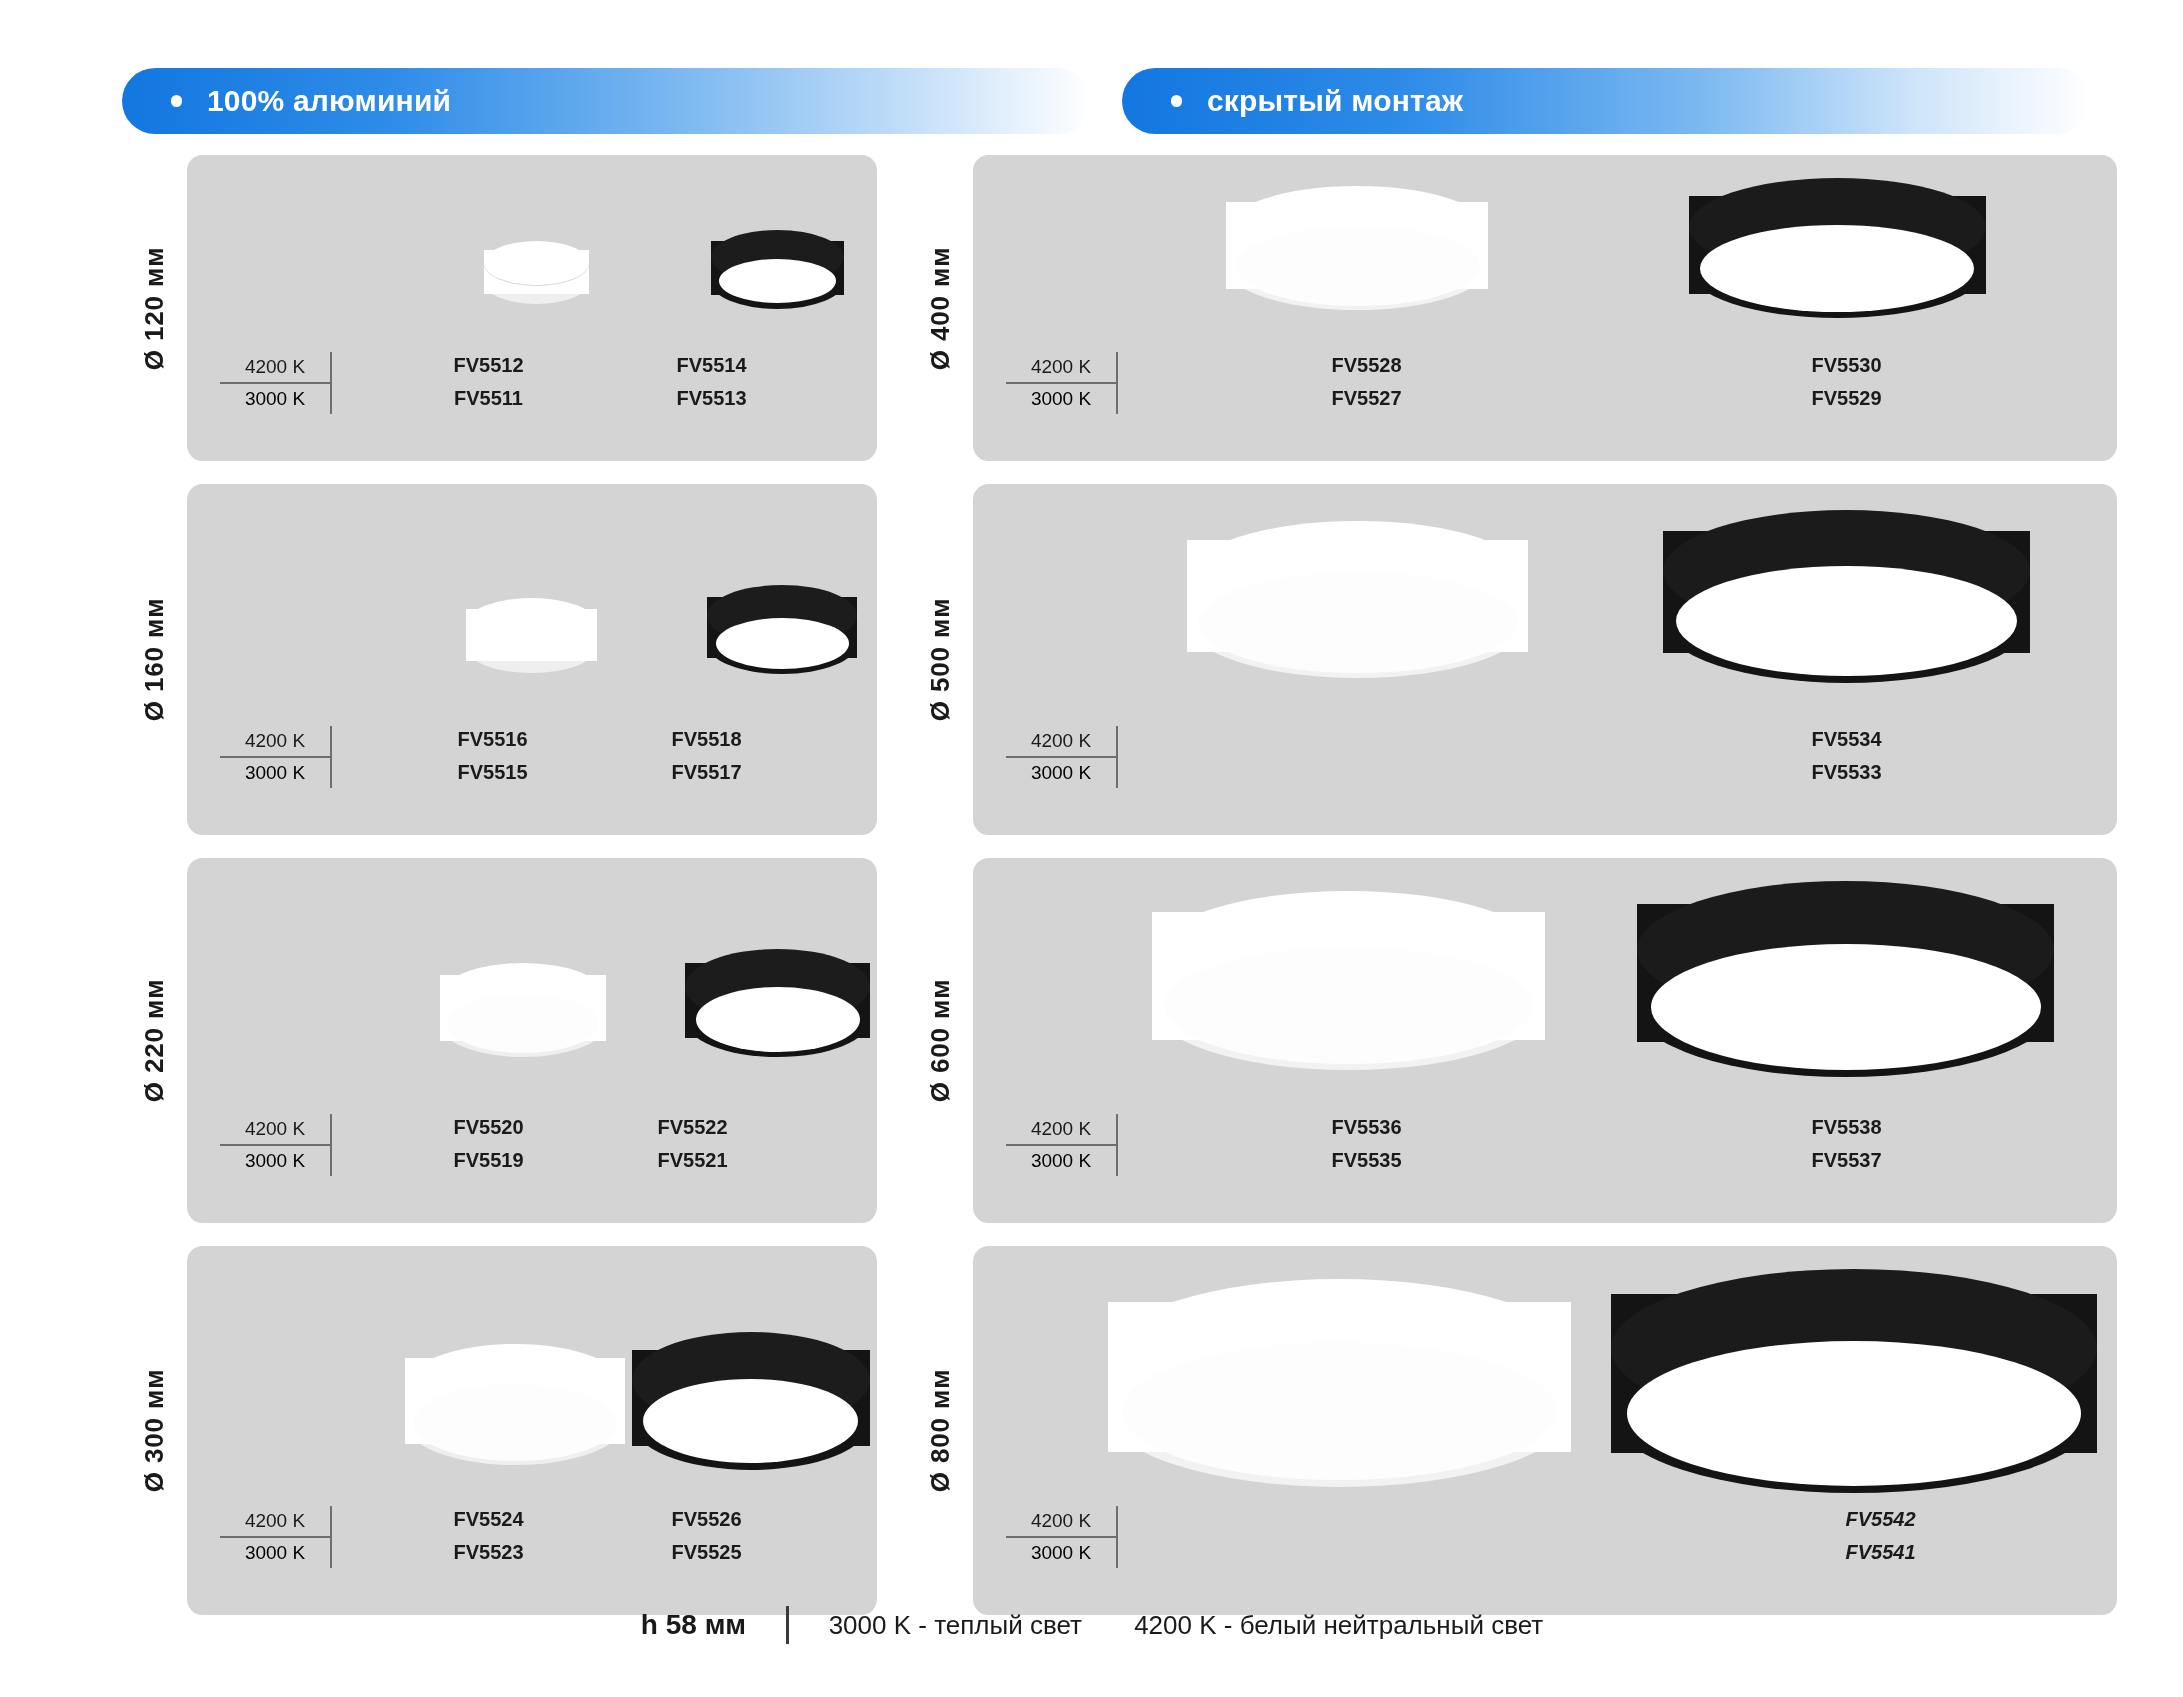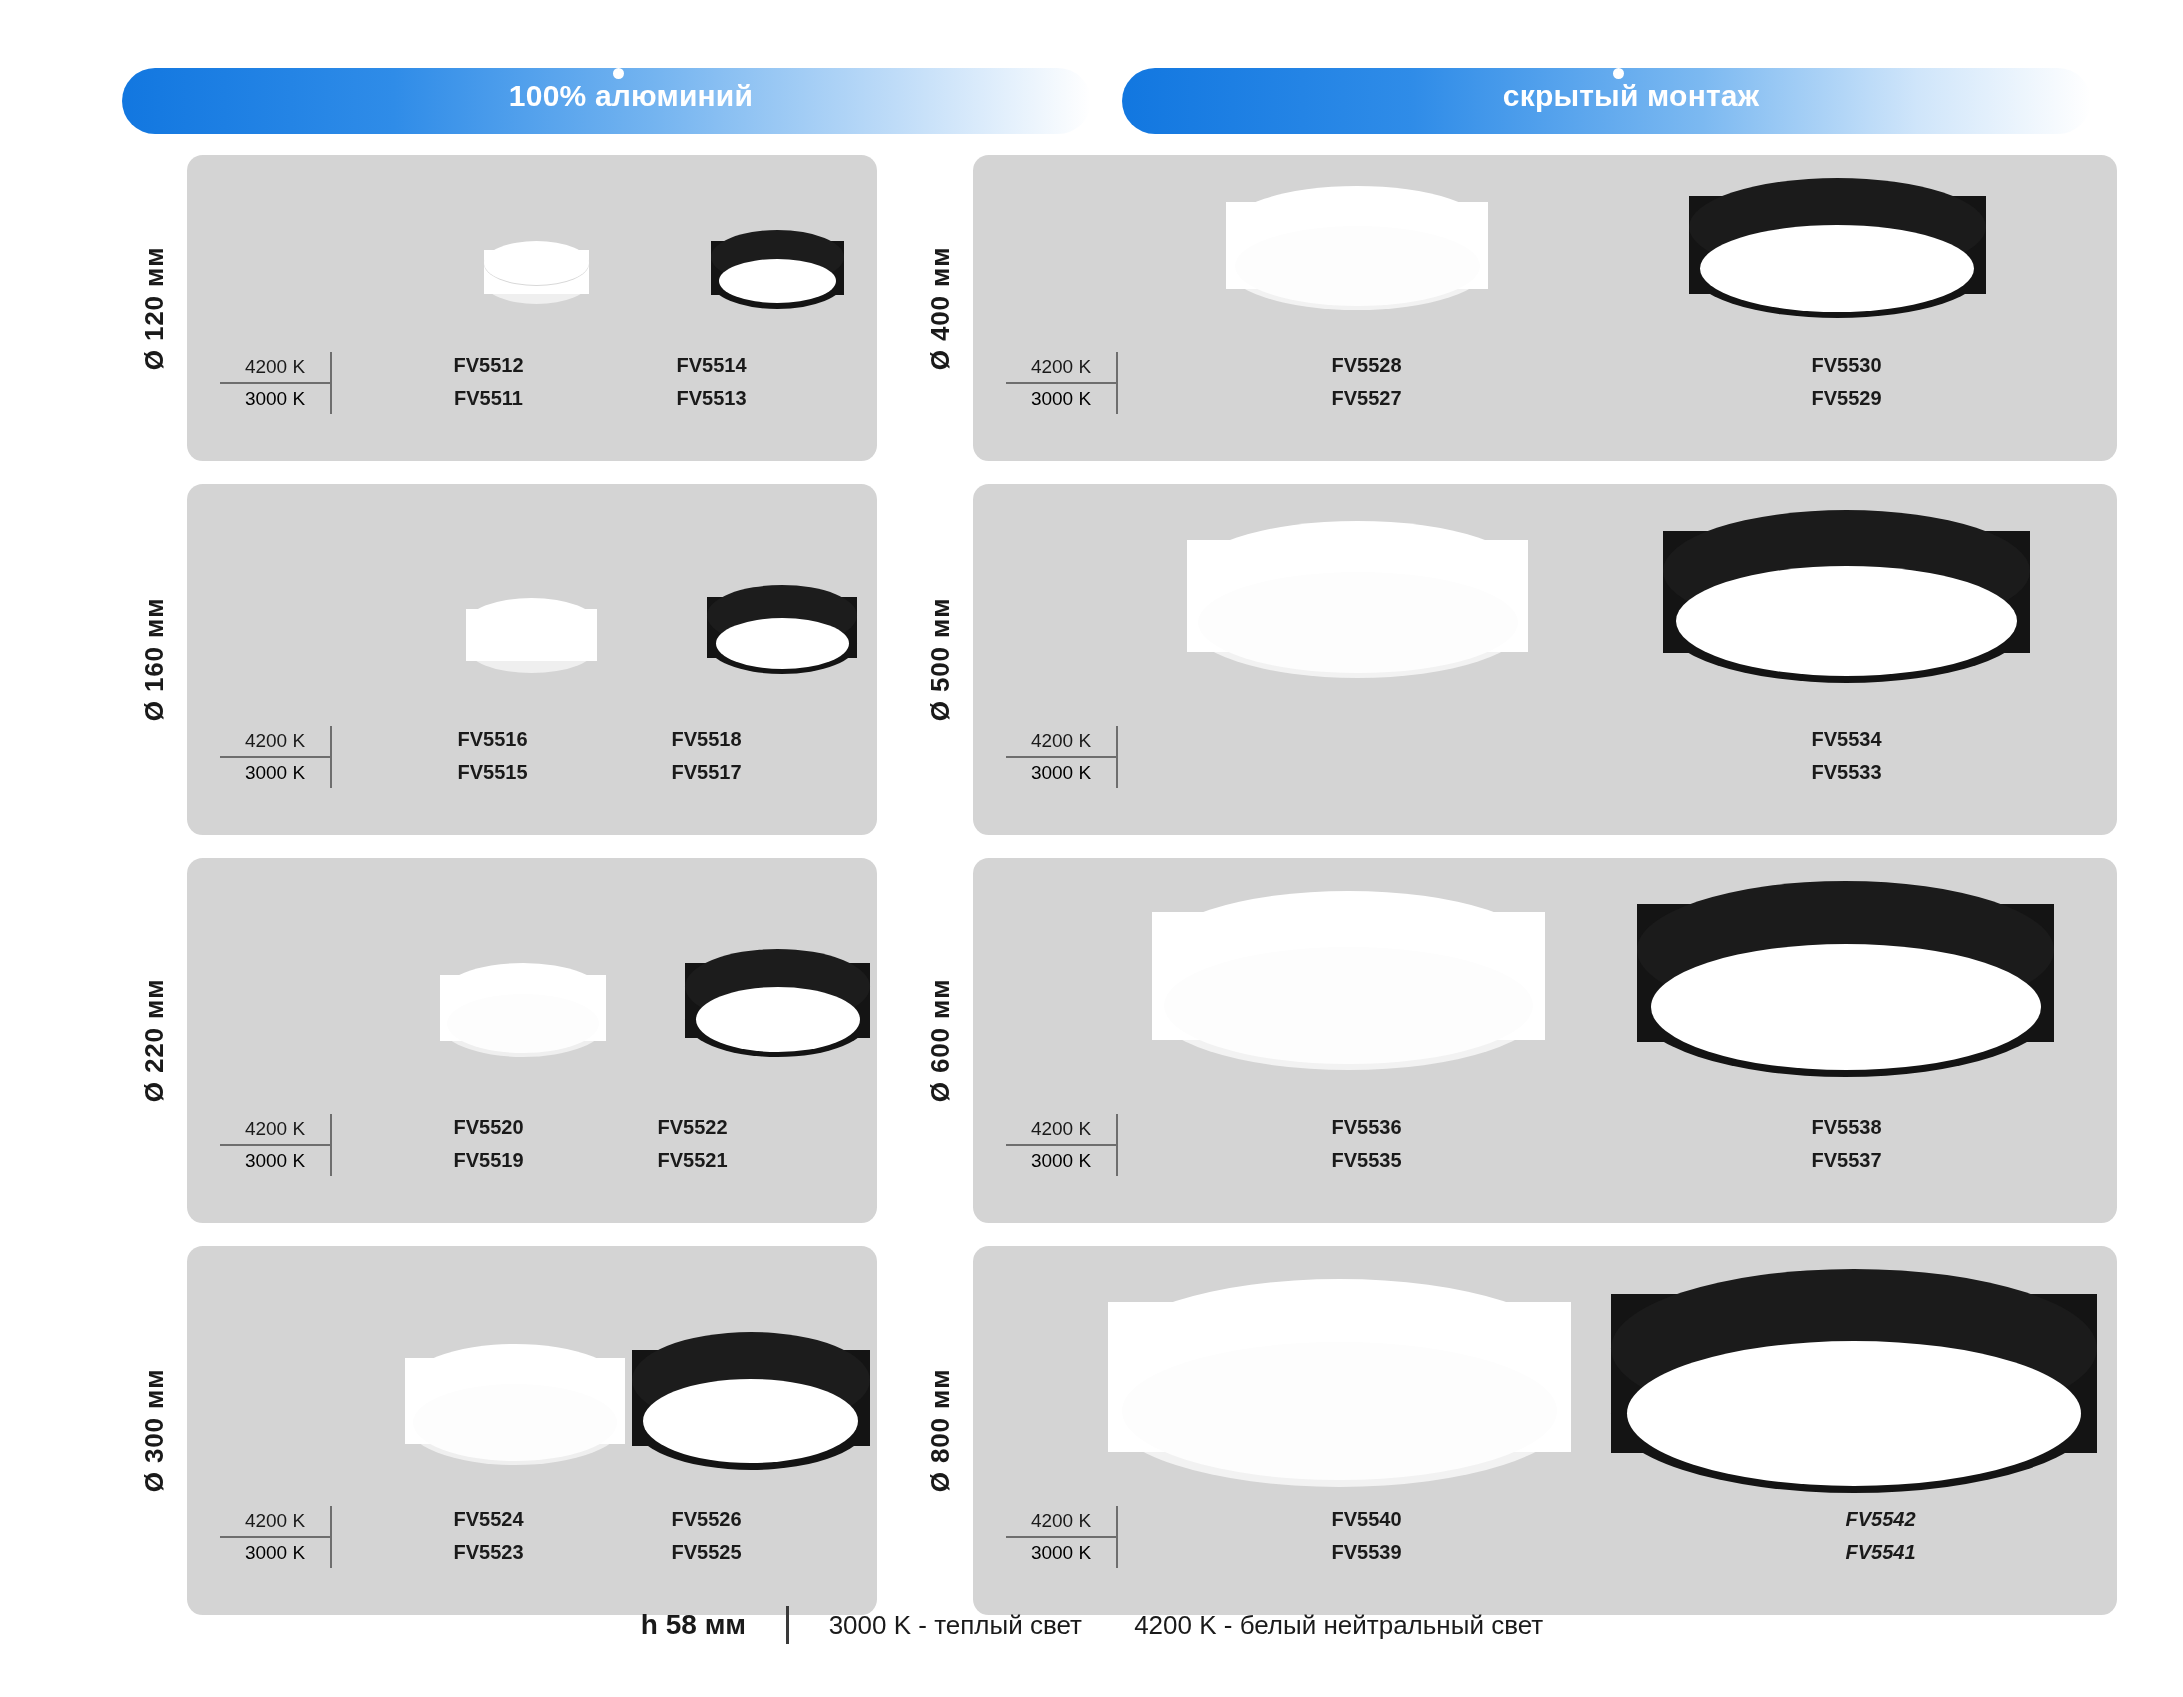--- a/index.html
+++ b/index.html
@@ -32,21 +32,20 @@
     gap: 31px;
   }
   .banner {
     height: 66px;
     border-radius: 33px;
     display: flex;
     align-items: center;
     padding-left: 49px;
     box-sizing: border-box;
     position: relative;
-    flex-direction: column;
   }
   .banner.left {
     width: 969px;
     background: linear-gradient(90deg, #1277e0 0%, #2f8ce8 28%, #74b4f0 55%, #bfdcf8 80%, #ffffff 100%);
   }
   .banner.right {
     width: 969px;
     background: linear-gradient(90deg, #1277e0 0%, #2f8ce8 30%, #7cb9f1 60%, #cfe5fa 82%, #ffffff 100%);
   }
   .banner .dot {
@@ -437,24 +436,20 @@
             <div style="position:absolute;left:0;top:65px;width:486px;height:159px;border-radius:50%;background:#141414;"></div>
             <div style="position:absolute;left:0;top:24.5px;width:486px;height:159px;background:#141414;"></div>
             <div style="position:absolute;left:0;top:0px;width:486px;height:159px;border-radius:50%;background:#1b1b1b;"></div>
             <div style="position:absolute;left:15.7px;top:72px;width:454px;height:145px;border-radius:50%;background:#ffffff;"></div>
           </div>
 
           <div class="temps">
             <div class="t neutral">4200 K</div>
             <div class="t warm">3000 K</div>
           </div>
-          <div class="codes" style="left:271px;width:245px;">
-            <div class="c">FV5540</div>
-            <div class="c second">FV5539</div>
-          </div>
           <div class="codes" style="left:785px;width:245px;font-style:italic;">
             <div class="c">FV5542</div>
             <div class="c second">FV5541</div>
           </div>
         </div>
       </div>
     </div>
 
   </div>
 

